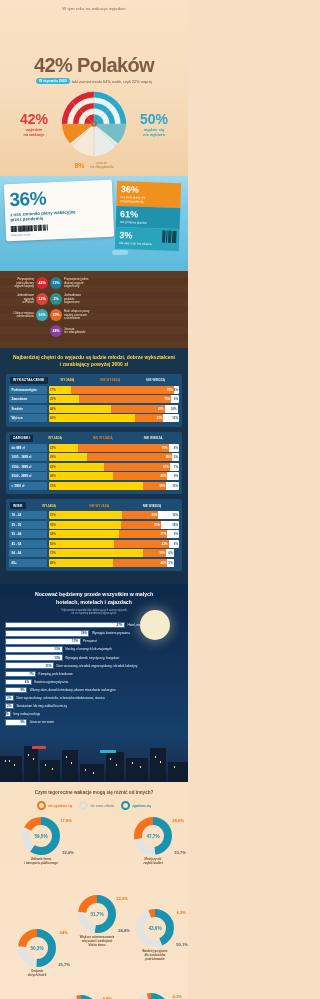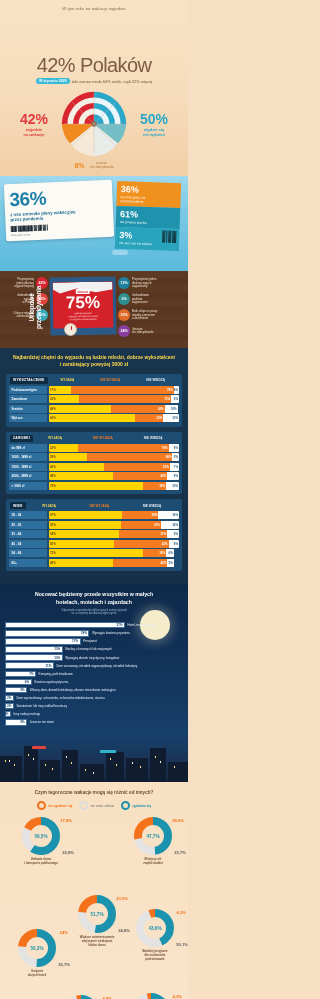--- a/index.html
+++ b/index.html
@@ -23,21 +23,21 @@
   .hero-kicker{
     text-align:center;
     font-size:4.2px;
     color:#8b6a52;
     letter-spacing:.1px;
     margin-bottom:2px;
   }
   .hero-title{
     text-align:center;
     font-size:20px;
-    font-weight:normal;
+    font-weight:bold;
     color:#7d5c44;
     letter-spacing:-.6px;
     line-height:1;
     margin-top:44px;
   }
   .hero-sub{
     display:flex; justify-content:center; align-items:center;
     gap:2px; margin-top:3px;
   }
   .pill{
@@ -400,34 +400,20 @@
 w Polsce</div>
           <div class="bub b2">12%</div>
         </div>
         <div class="pred-item">
           <div class="lbl" style="white-space:pre-line">Urlop w miejscu
 zamieszkania</div>
           <div class="bub b3">10%</div>
         </div>
       </div>
 
-      <div class="poland">
-        <div class="flagcard">
-          <div class="mapbox">
-            <div class="nmost">Nmost</div>
-            <div class="pct">75%</div>
-            <div class="cap" style="white-space:pre-line">planuje spędzić
-wakacje w kraju lub zostać
-w miejscu zamieszkania</div>
-          </div>
-        </div>
-        <div class="vert" style="white-space:pre-line">Urlopowe
-przewidywania</div>
-        <div class="compass"></div>
-      </div>
 
       <div class="pred-col">
         <div class="pred-item rev">
           <div class="lbl" style="white-space:pre-line">Przynajmniej jeden
 dłuższy wyjazd
 zagraniczny</div>
           <div class="bub b4">13%</div>
         </div>
         <div class="pred-item rev">
           <div class="lbl" style="white-space:pre-line">Jednodniowe

